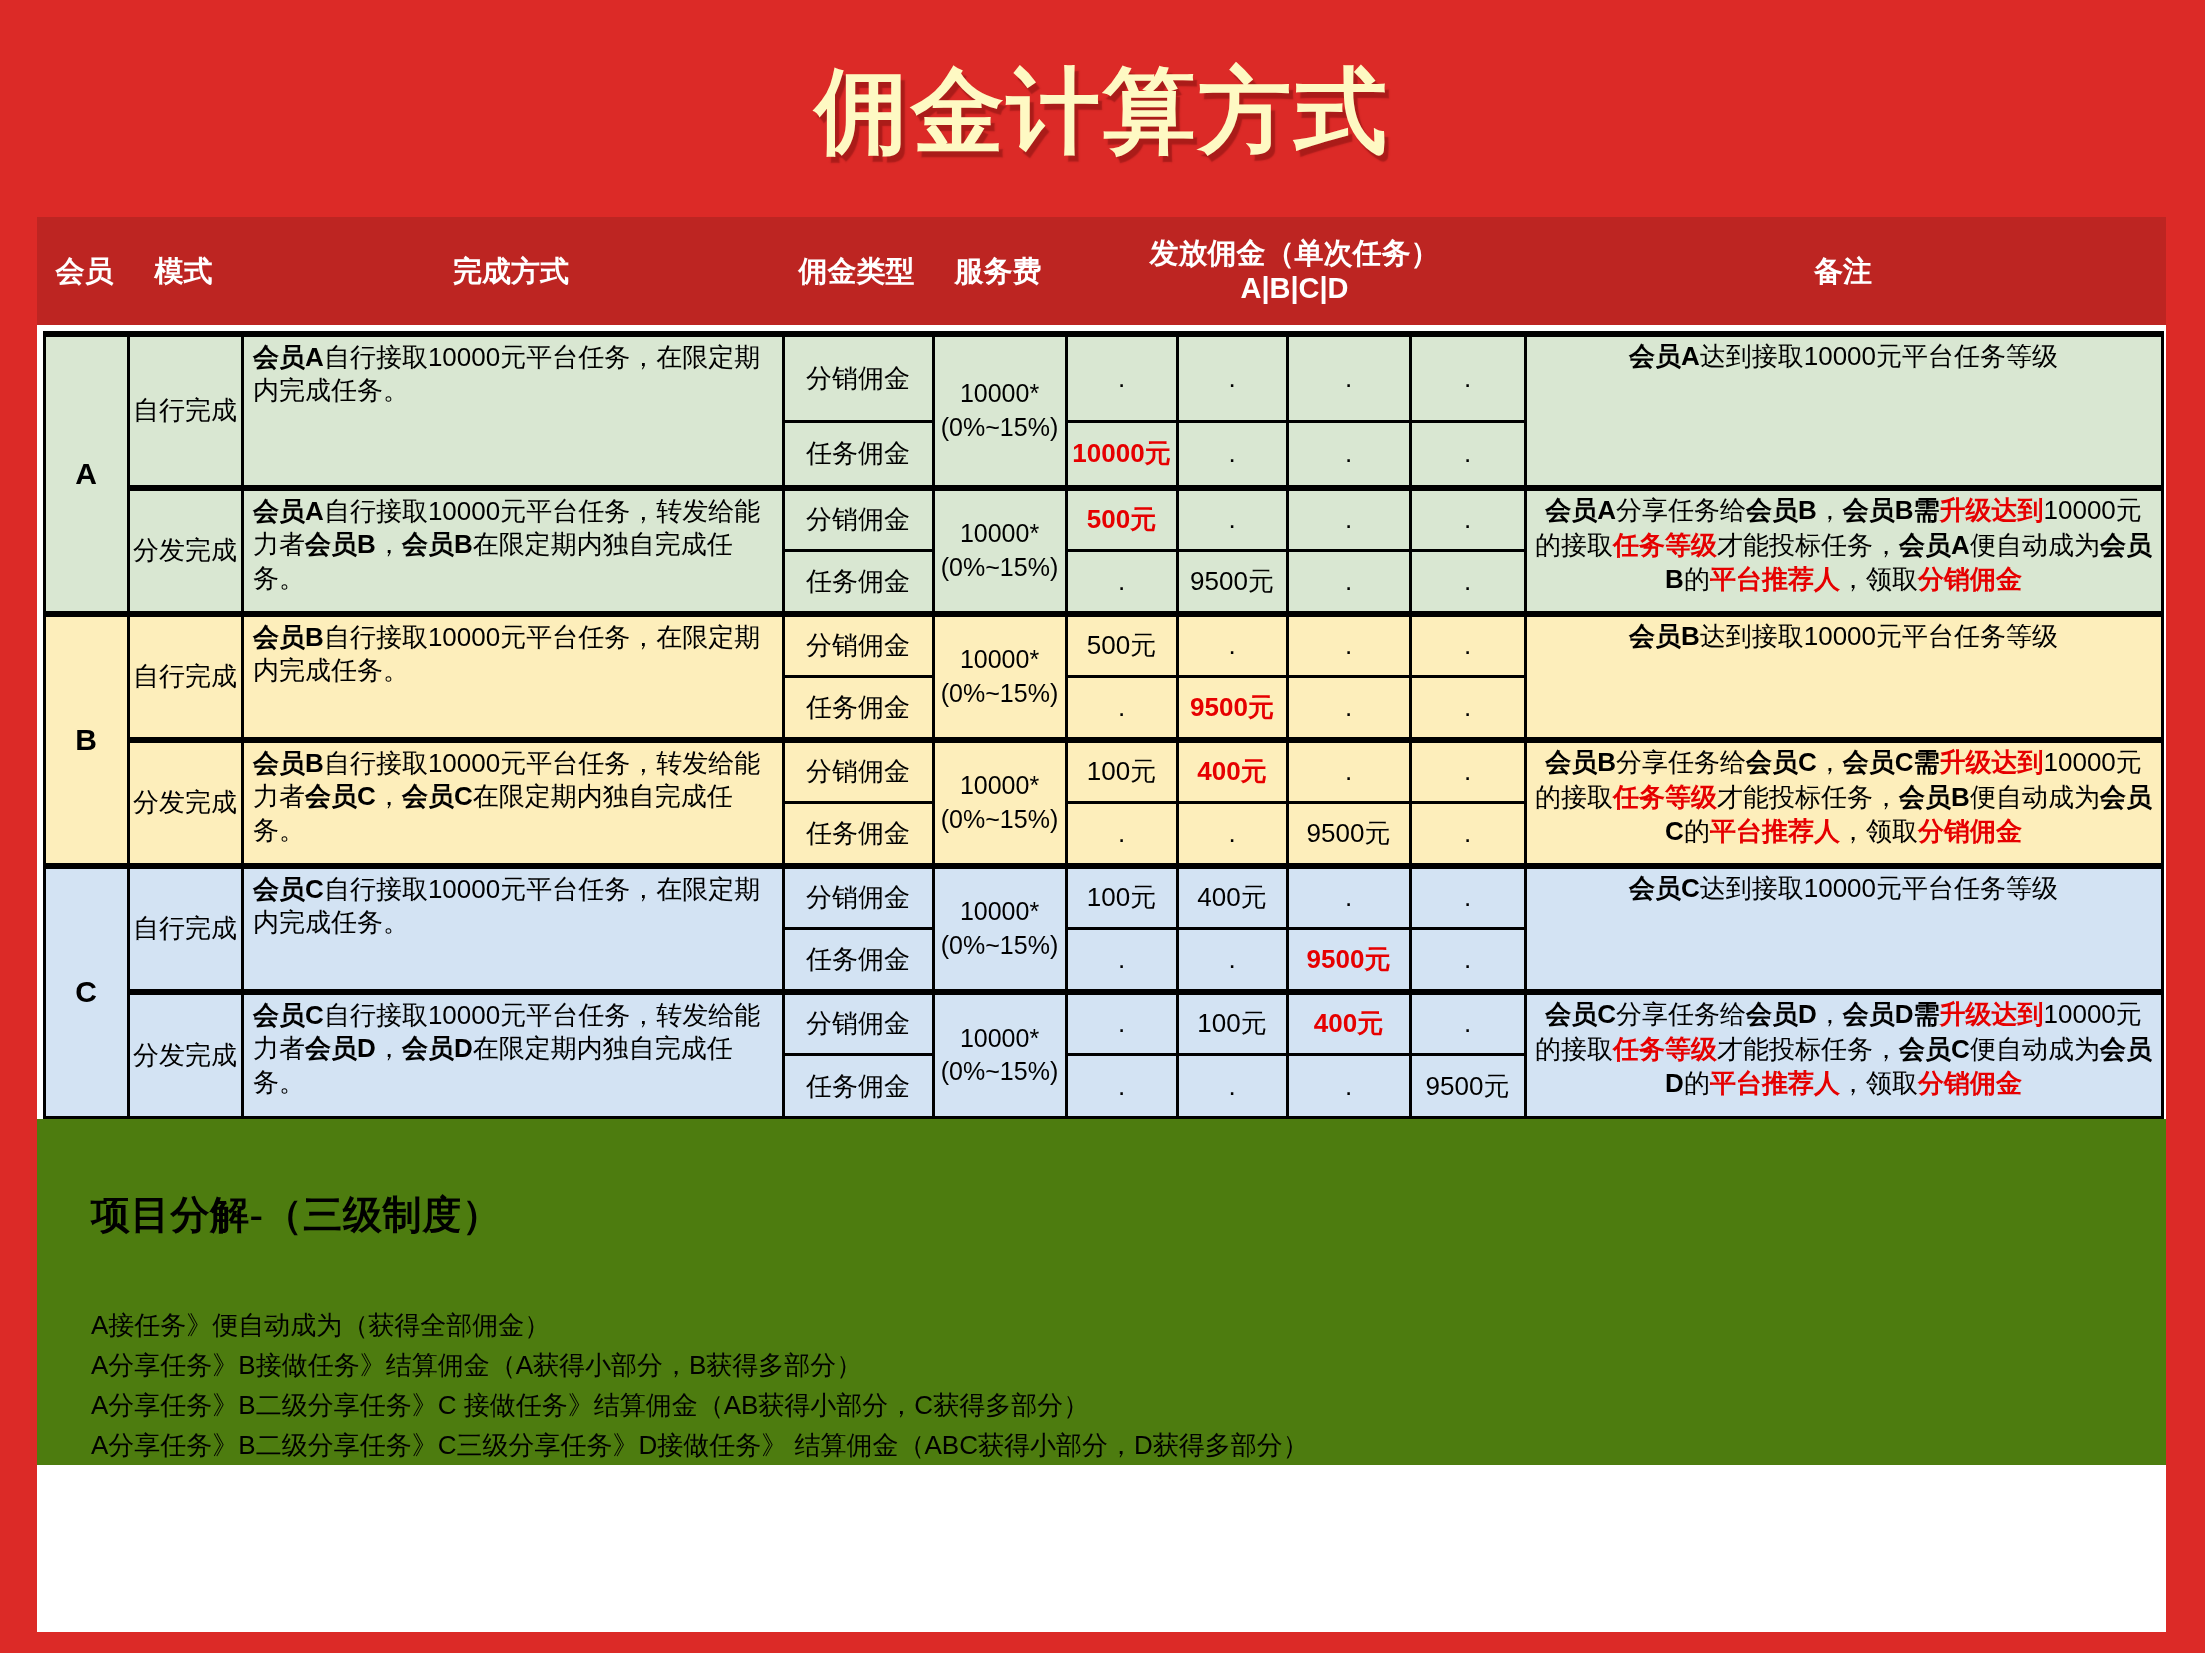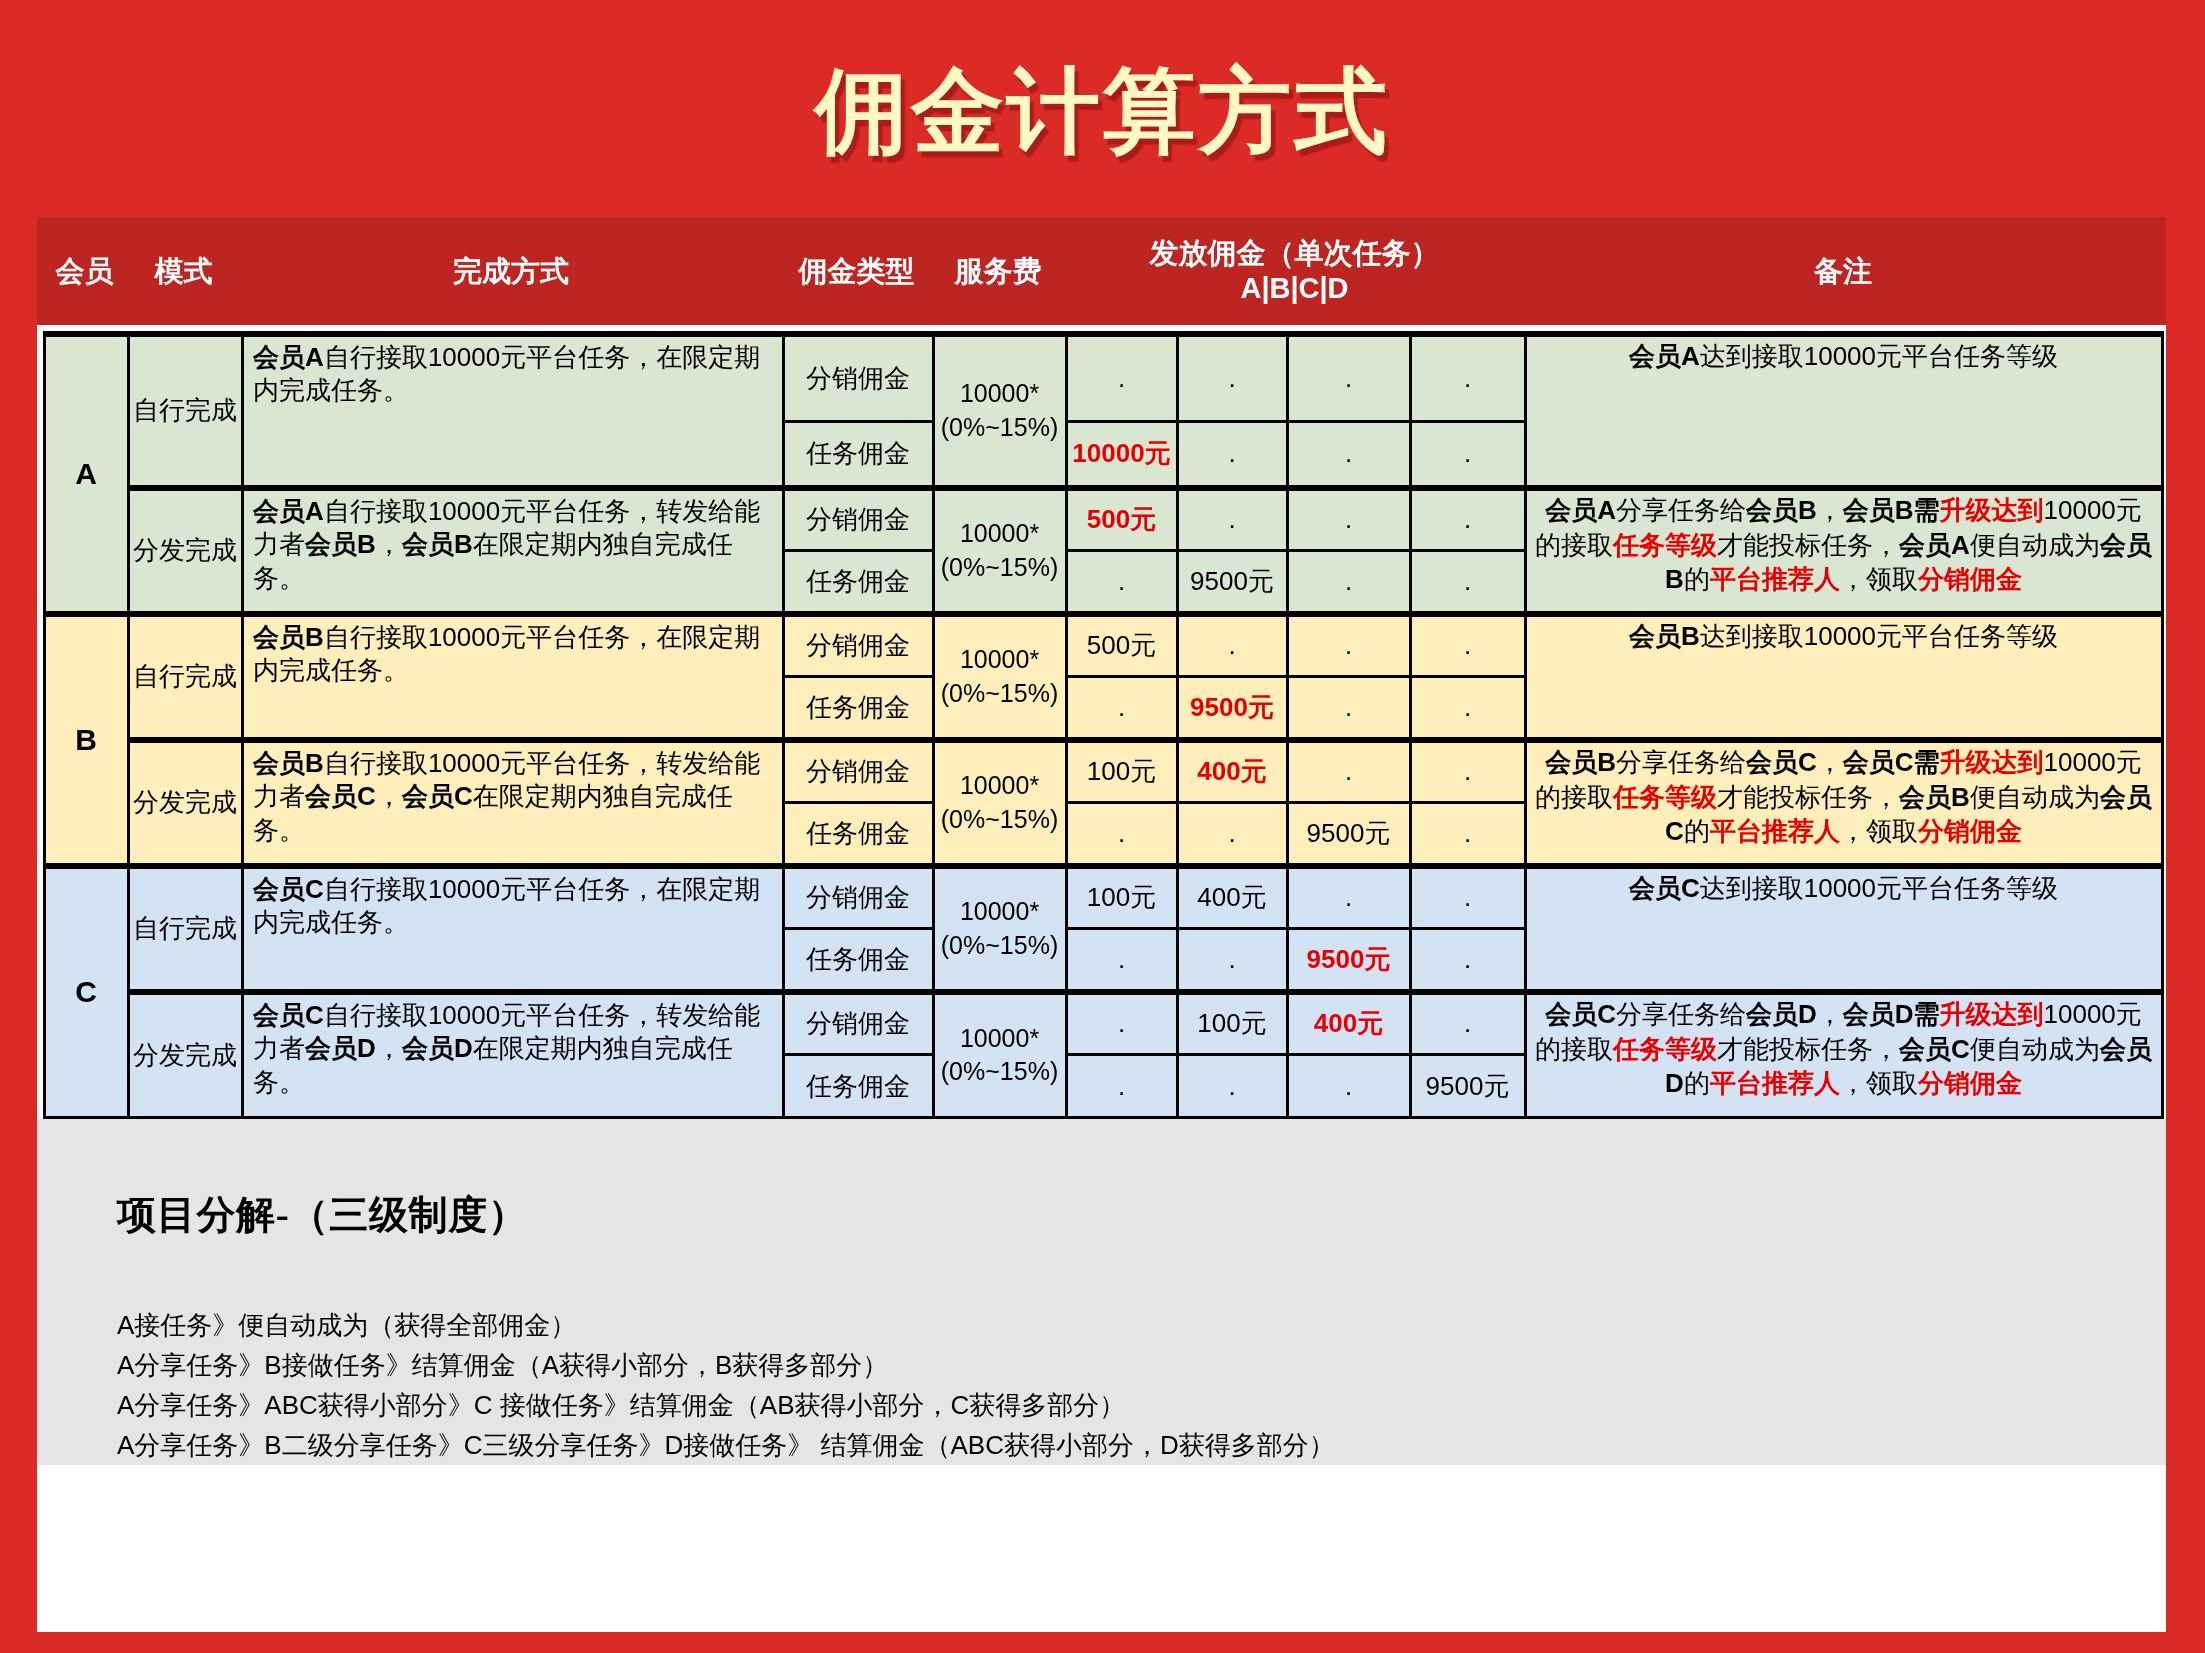--- a/index.html
+++ b/index.html
@@ -99,21 +99,21 @@
   }
   .secA td{background:var(--section-a);}
   .secB td{background:var(--section-b);}
   .secC td{background:var(--section-c);}
 
   
   span.b{font-weight:700;}
   span.r{color:var(--highlight-red);font-weight:700;}
 
   
-  .breakdown{padding:69px 41px 0 80px;background:#e5e5e5;}
+  .breakdown{padding:69px 41px 0 54px;background:#4d7c0f;}
   .bd-heading{
     margin:0;
     font-family:"Liberation Serif", serif;
     font-weight:700;
     font-size:39px;
     color:#000;
     letter-spacing:0.7px;
   }
   .bd-lines{margin-top:63px;}
   .bd-line{
@@ -294,20 +294,20 @@
         </tr>
       </tbody>
         </table>
     </div>
 
     <div class="breakdown">
       <h2 class="bd-heading">项目分解-（三级制度）</h2>
       <div class="bd-lines">
         <p class="bd-line">A接任务》便自动成为（获得全部佣金）</p>
         <p class="bd-line">A分享任务》B接做任务》结算佣金（A获得小部分，B获得多部分）</p>
-        <p class="bd-line">A分享任务》ABC获得小部分》C 接做任务》结算佣金（AB获得小部分，C获得多部分）</p>
+        <p class="bd-line">A分享任务》B二级分享任务》C 接做任务》结算佣金（AB获得小部分，C获得多部分）</p>
         <p class="bd-line">A分享任务》B二级分享任务》C三级分享任务》D接做任务》 结算佣金（ABC获得小部分，D获得多部分）</p>
       </div>
     </div>
 
   </div>
 </div>
 
 
 </body></html>

